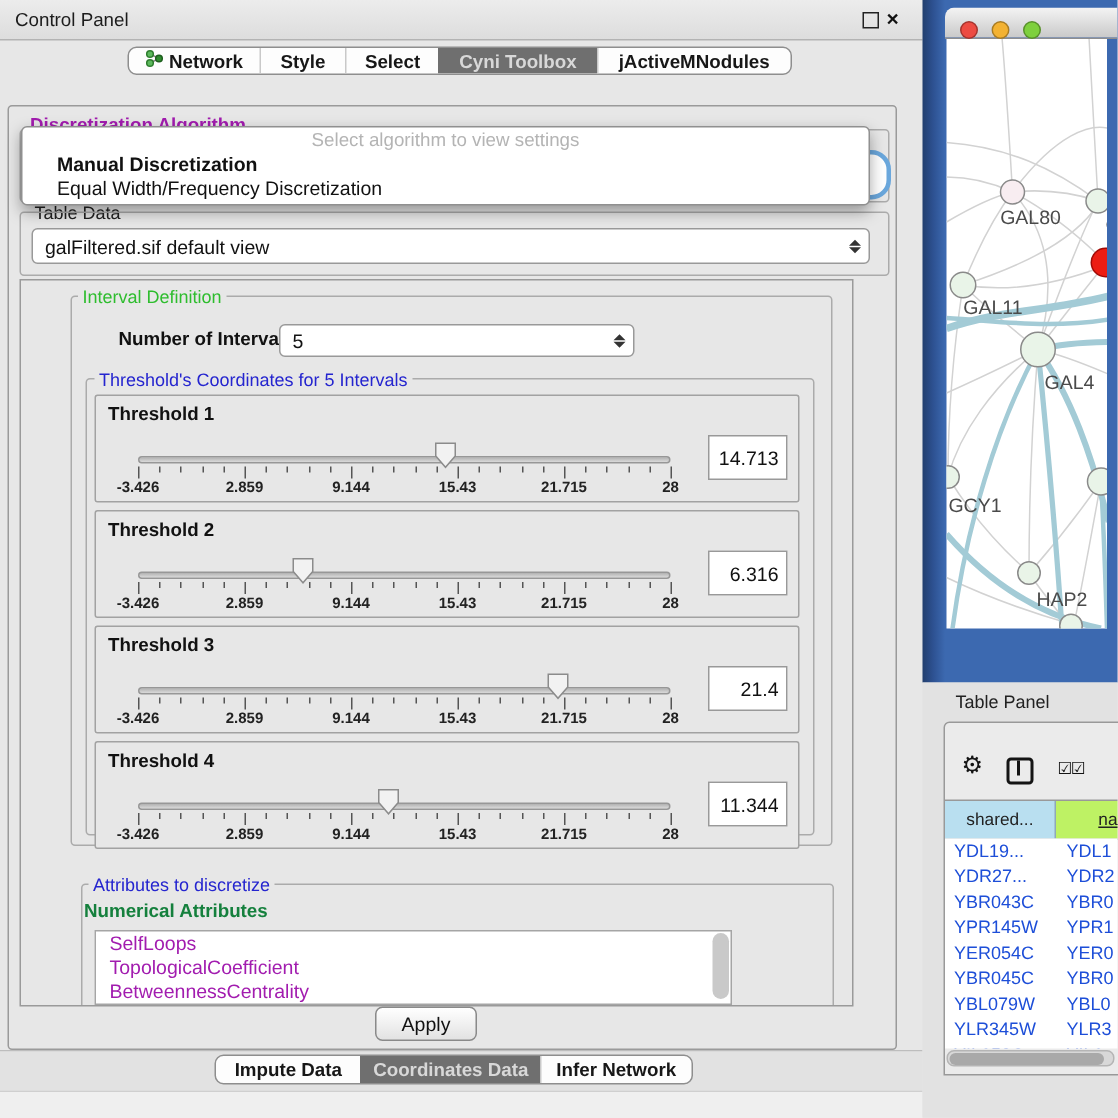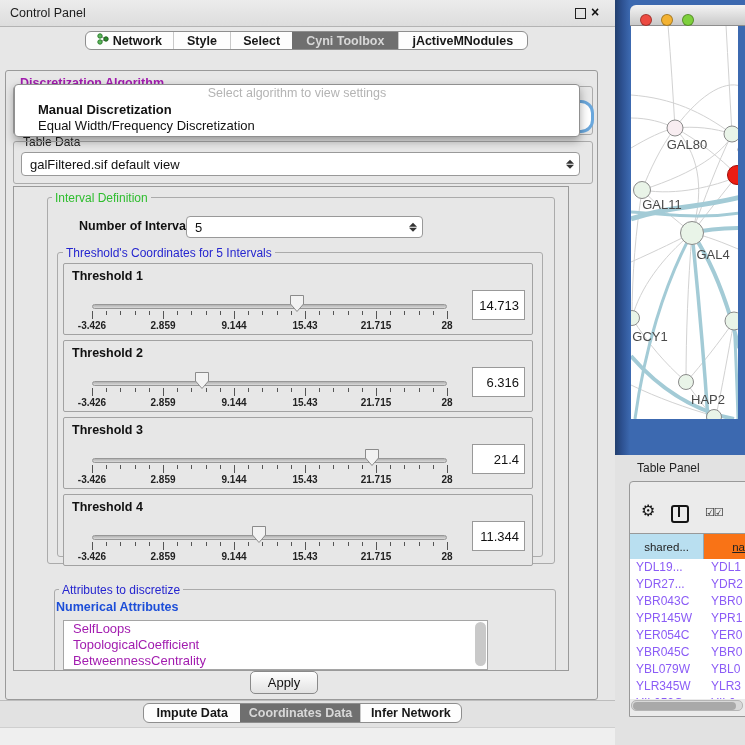--- a/index.html
+++ b/index.html
@@ -61,21 +61,21 @@
   .thumb{position:absolute;top:30px;width:16px;height:19px;}
   .ticks{position:absolute;left:28px;top:47px;width:355px;height:9px;}
   .tick{position:absolute;top:0;width:1px;background:#555;}
   .ticklabs{position:absolute;left:28px;top:56px;width:355px;height:12px;}
   .tkl{position:absolute;transform:translateX(-50%);font-size:10px;font-weight:bold;color:#222;white-space:nowrap;}
   .valbox{position:absolute;left:408px;top:26px;width:53px;height:30px;background:#fff;
     border:1px solid #999;font-size:13px;color:#111;display:flex;align-items:center;
     justify-content:flex-end;padding-right:5px;box-sizing:border-box;}
   #attr-group{left:40px;top:402px;width:500px;height:90px;}
   #attr-label{left:45px;top:396px;color:#2525cf;}
-  #num-attr{left:42px;top:413px;font-size:12.5px;font-weight:bold;color:#1d4ed8;position:absolute;}
+  #num-attr{left:42px;top:413px;font-size:12.5px;font-weight:bold;color:#15803d;position:absolute;}
   #attr-list{left:49px;top:433px;width:425px;height:50px;background:#fff;border:1px solid #a5a5a5;
     overflow:hidden;box-sizing:border-box;position:absolute;}
   .attr-item{font-size:13px;color:#a21caf;height:16px;line-height:16px;padding-left:9px;}
   #attr-sb{position:absolute;left:461px;top:435px;width:11px;height:44px;background:#c9c9c9;border-radius:6px;}
   #v-scroll{position:absolute;left:565px;top:0;width:19px;height:485px;background:#fafafa;border-left:1px solid #cfcfcf;}
   #v-thumb{position:absolute;left:568px;top:22px;width:11px;height:358px;background:#bdbdbd;border-radius:6px;}
   
   #apply-btn{left:250px;top:671px;width:66px;height:21px;background:linear-gradient(#ffffff,#e2e2e2);
     border:1px solid #8a8a8a;border-radius:5px;font-size:13px;color:#111;display:flex;
     align-items:center;justify-content:center;}
@@ -94,23 +94,23 @@
   #tp-box{left:629px;top:481px;width:120px;height:236px;background:#ebebeb;border:1px solid #999;
     border-top-left-radius:4px;box-sizing:border-box;}
   #gear{left:641px;top:503px;font-size:16px;color:#141414;line-height:16px;}
   #split-icon{left:671px;top:505px;width:14px;height:14px;border:2px solid #141414;border-radius:3px;}
   #split-icon i{position:absolute;left:5px;top:0;width:2px;height:10px;background:#141414;display:block;}
   #checks{left:705px;top:506px;font-size:11px;letter-spacing:-1px;color:#141414;}
   #tp-header{left:630px;top:533px;width:115px;height:25px;display:flex;font-size:11.5px;color:#222;
     border-top:1px solid #999;border-bottom:1px solid #999;}
   #tp-header .c1{width:77px;background:#b9dff0;border-right:1px solid #8fa9b8;display:flex;
     align-items:center;justify-content:center;box-sizing:border-box;}
-  #tp-header .c2{flex:1;background:#f97316;display:flex;align-items:center;padding-left:28px;text-decoration:underline;}
+  #tp-header .c2{flex:1;background:#bef264;display:flex;align-items:center;padding-left:28px;text-decoration:underline;}
   #tp-rows{left:630px;top:559px;width:115px;height:140px;background:#fff;overflow:hidden;}
-  .trow{display:flex;height:17px;line-height:17px;font-size:12px;color:#8b5cf6;}
+  .trow{display:flex;height:17px;line-height:17px;font-size:12px;color:#1d4ed8;}
   .trow .c1{width:71px;padding-left:6px;}
   .trow .c2{padding-left:4px;}
   #h-scroll{left:631px;top:700px;width:112px;height:11px;background:#d8d8d8;border:1px solid #b5b5b5;
     border-radius:5px;box-sizing:border-box;}
   #h-thumb{left:633px;top:701.5px;width:103px;height:8px;background:#a9a9a9;border-radius:4px;}
 </style>
 </head>
 <body>
 
 <div class="abs" id="title-bar">

